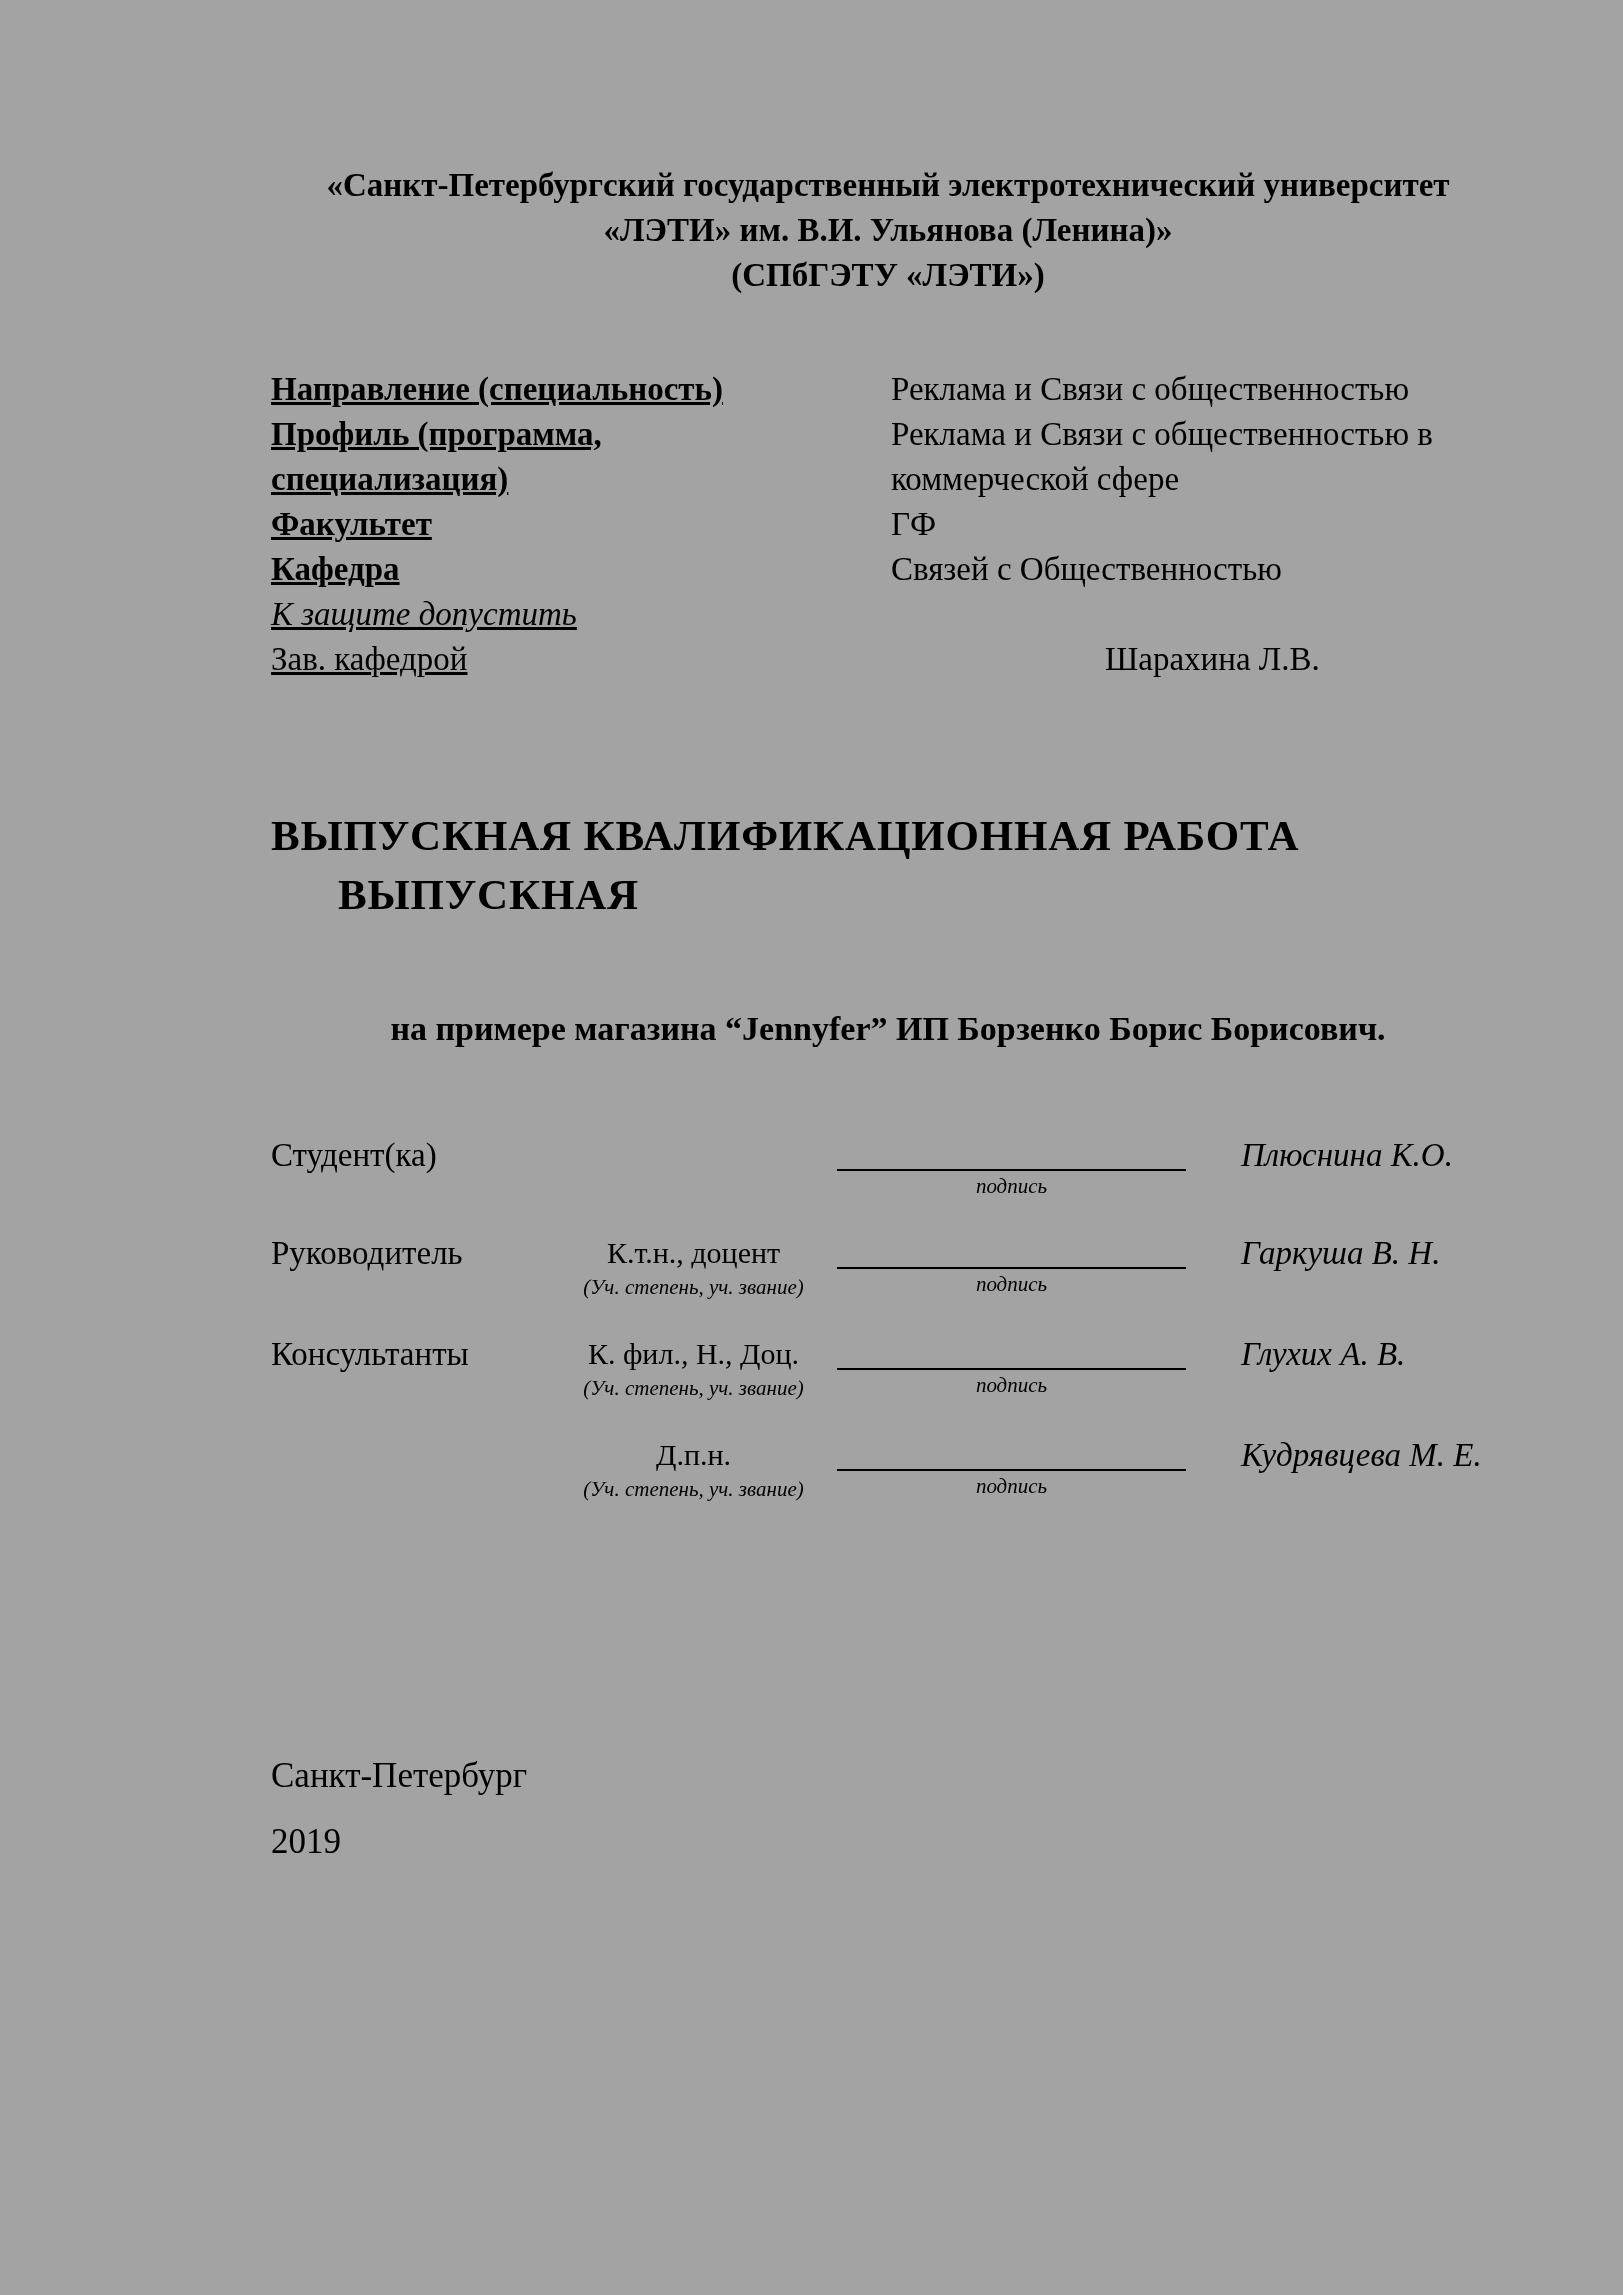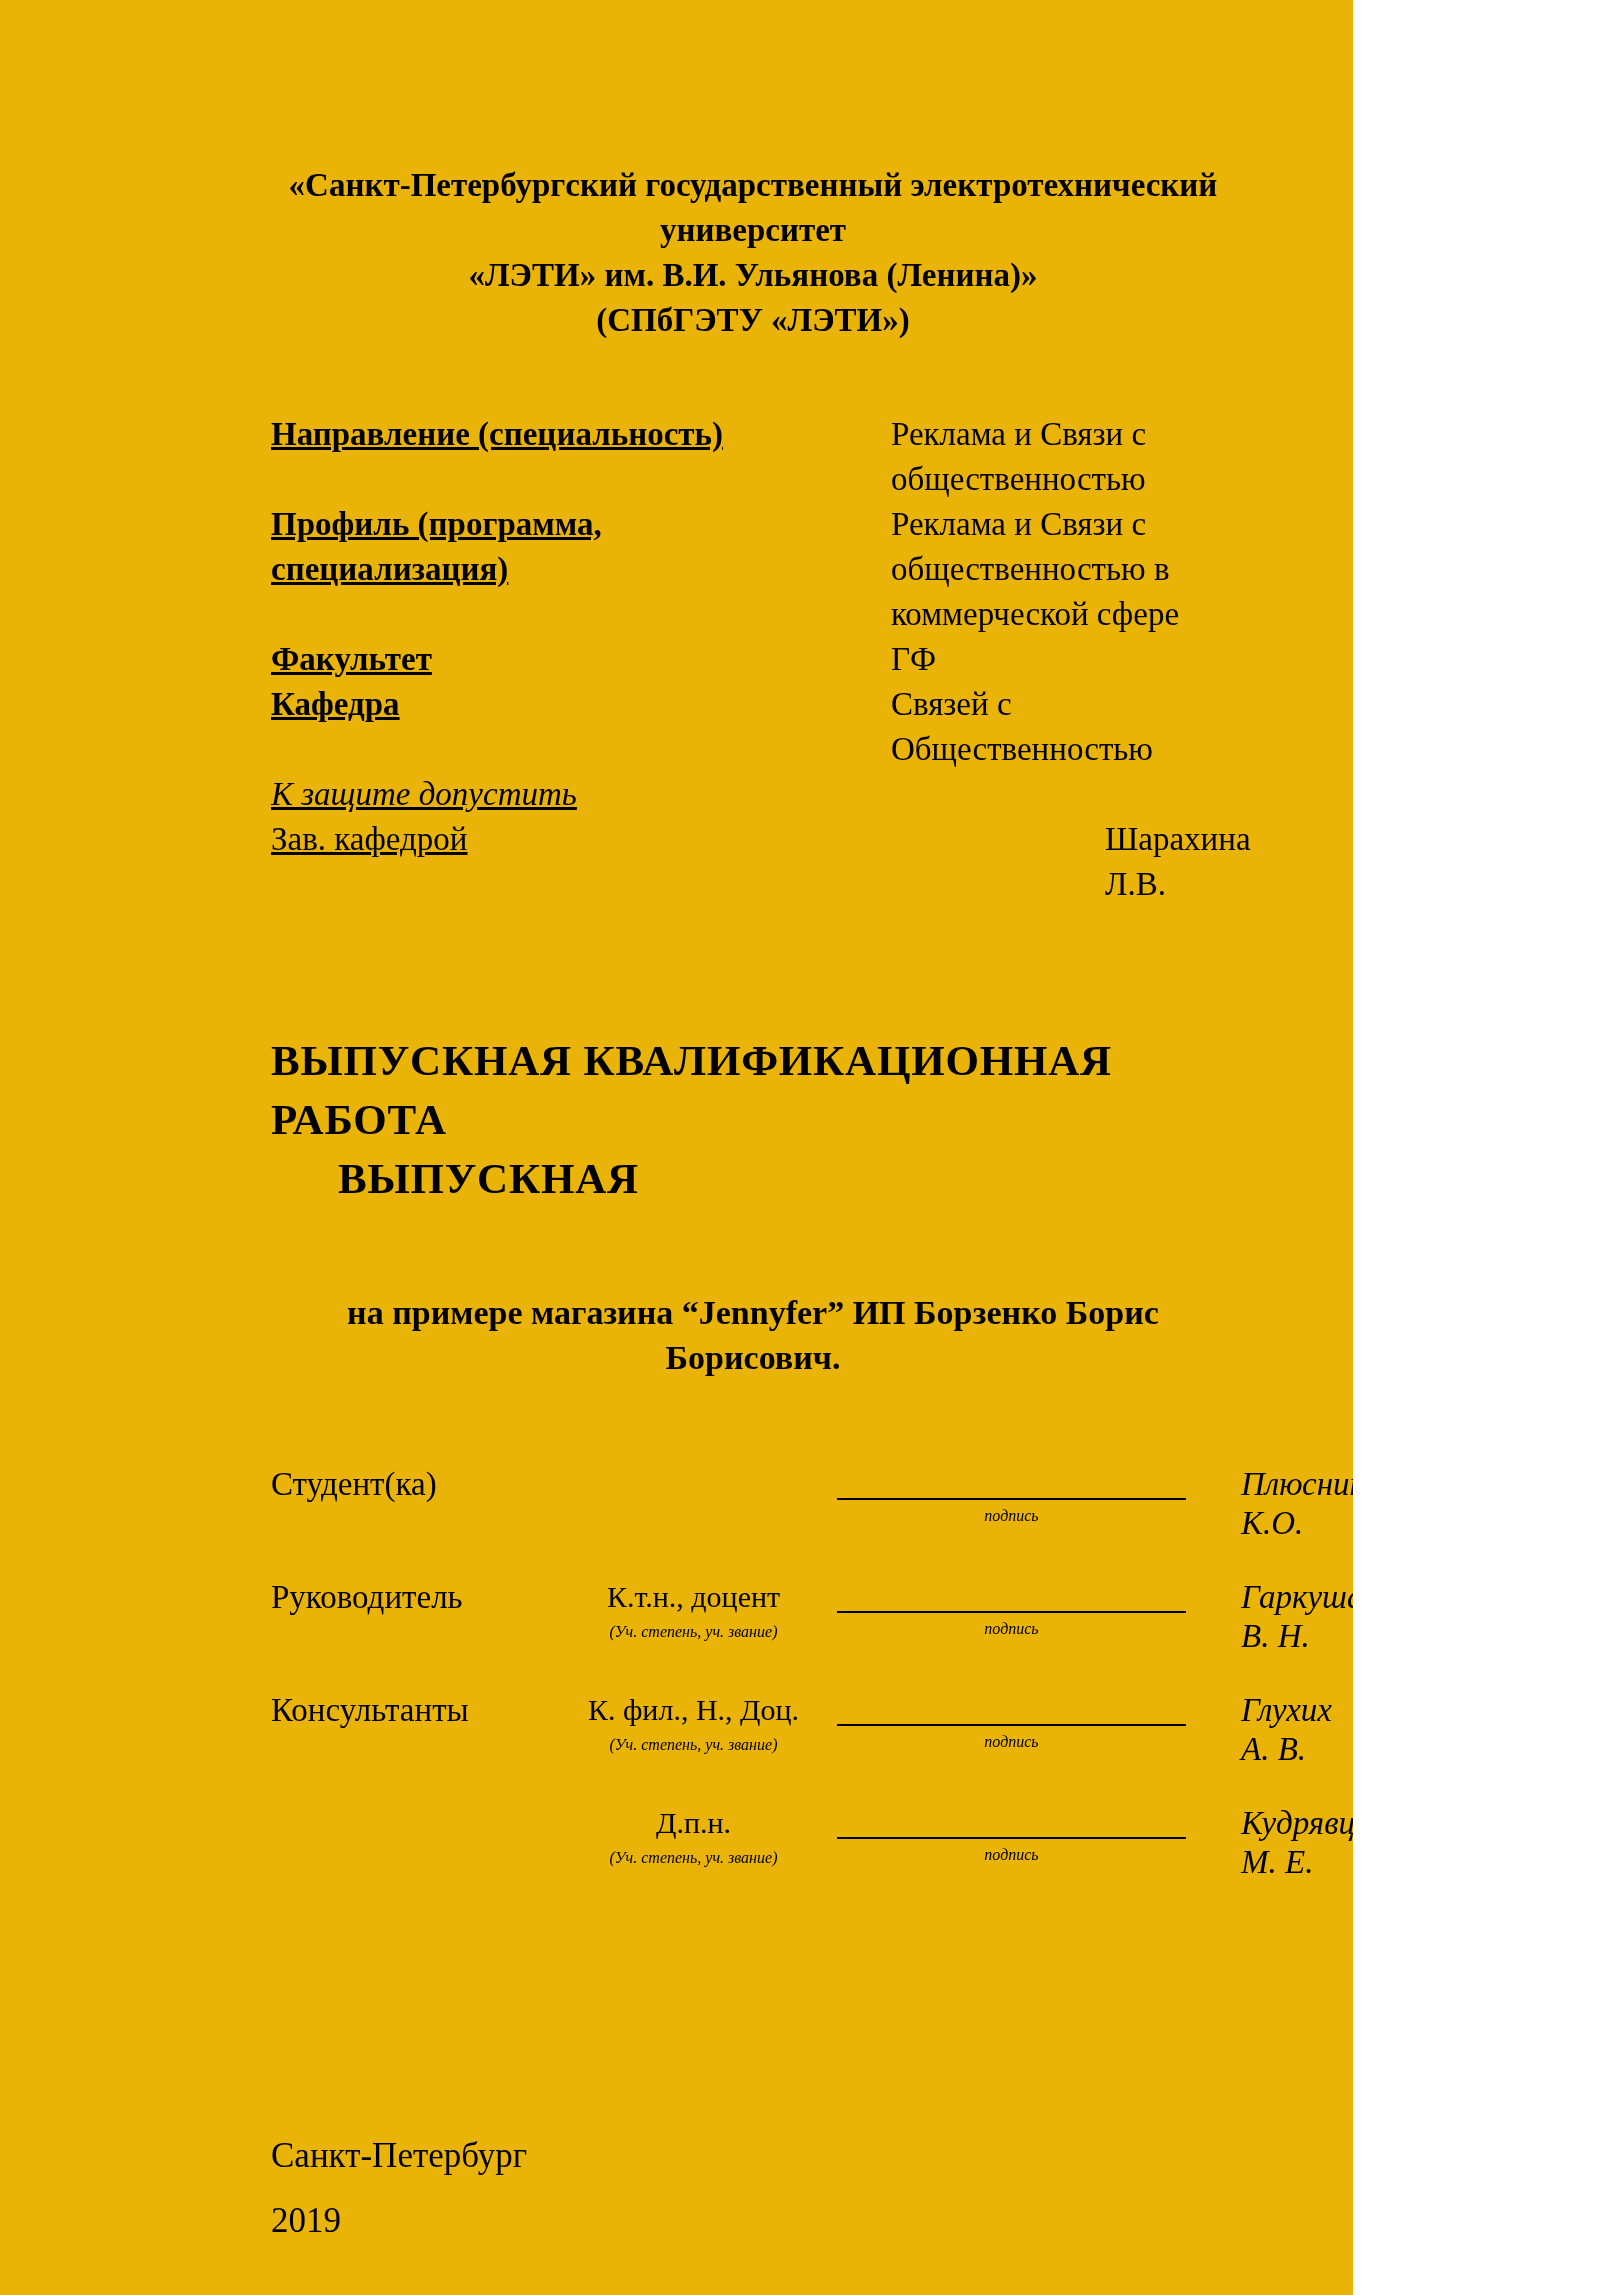--- a/index.html
+++ b/index.html
@@ -1,21 +1,21 @@
 <!DOCTYPE html>
 <html lang="ru" style="font-size:12.6px"><head>
 <meta charset="utf-8">
 <style>
   html, body { margin: 0; padding: 0; background: #ffffff; }
   body {
     width: 1623px; height: 2295px;
     font-family: "Liberation Serif", serif;
     color: #000;
   }
-  .page { position: relative; width: 1353px; height: 2295px; overflow: hidden; background: #eab308; }
+  .page { position: relative; width: 1623px; height: 2295px; overflow: hidden; background: #a3a3a3; }
   .content { margin: 0 118px 0 271px; }
 
   .header { padding-top: 163px; text-align: center; font-weight: bold; font-size: 33px; line-height: 45px; }
 
   .fields { margin-top: 69px; font-size: 33px; line-height: 45px; }
   .field-row { display: flex; align-items: flex-start; }
   .field-label { width: 620px; flex-shrink: 0; font-weight: bold; text-decoration: underline; }
   .field-label.plain { font-weight: normal; }
   .field-label.italic { font-weight: normal; font-style: italic; }
   .field-value { flex: 1; }
@@ -26,21 +26,21 @@
 
   .topic { margin-top: 82px; text-align: center; font-weight: bold; font-size: 34px; line-height: 45px; }
 
   .sigs { margin-top: 85px; font-size: 33px; }
   .sig-row { display: flex; align-items: flex-start; margin-bottom: 35px; }
   .sig-role { width: 279px; flex-shrink: 0; line-height: 39px; }
   .sig-degree { width: 287px; flex-shrink: 0; text-align: center; }
   .deg-text { font-size: 30px; line-height: 38px; }
   .sig-line-col { width: 349px; flex-shrink: 0; }
   .sig-line { height: 33px; border-bottom: 2.4px solid #000; }
-  .sig-cap { font-size: 16px; font-style: italic; line-height: 25px; padding-top: 3.1px; text-align: center; }
+  .sig-cap { font-size: 21px; font-style: italic; line-height: 25px; padding-top: 3.1px; text-align: center; }
   .sig-name { flex: 1; padding-left: 55px; line-height: 39px; font-style: italic; }
 
   .footer { margin-top: 251px; text-align: left; font-size: 35px; line-height: 45px; }
   .footer-year { margin-top: 20.4px; }
 </style>
 </head>
 <body>
 
 <div class="page">
   <div class="content">

